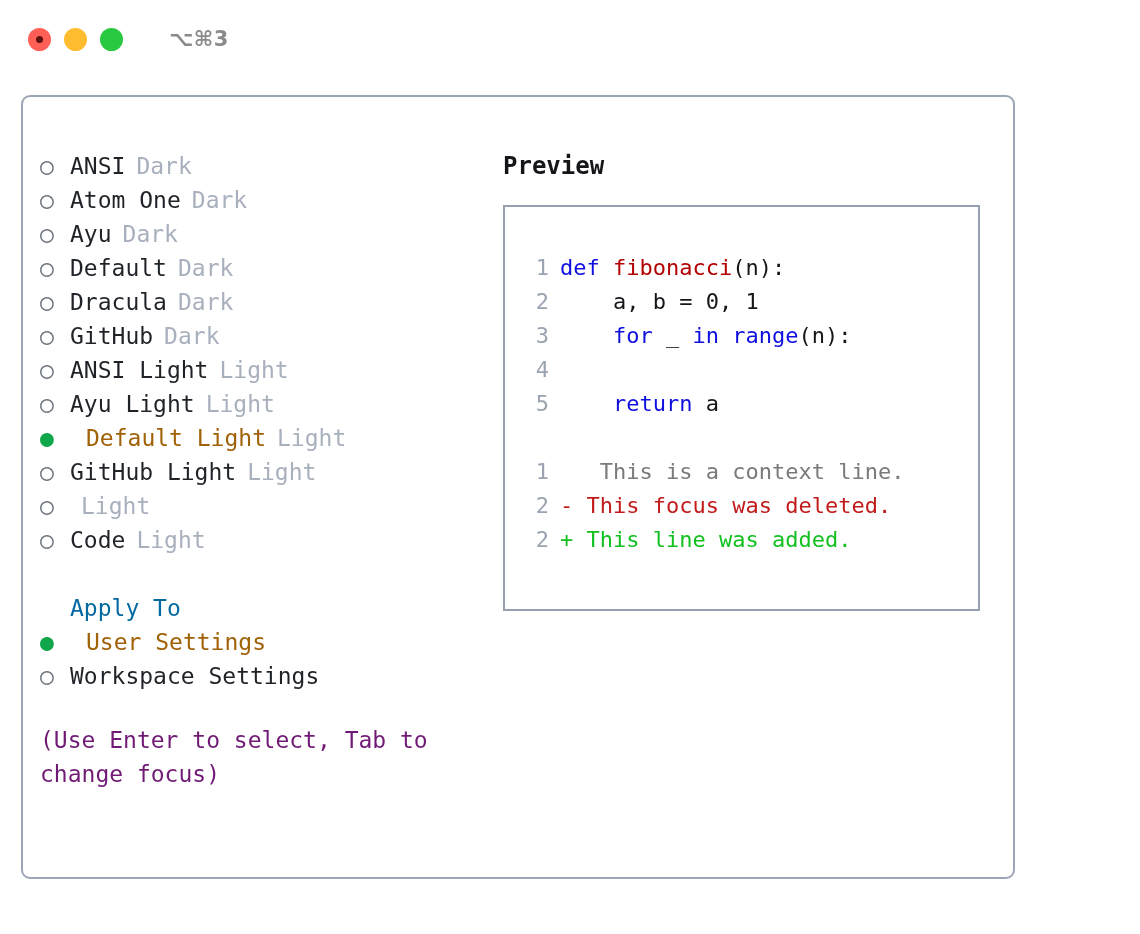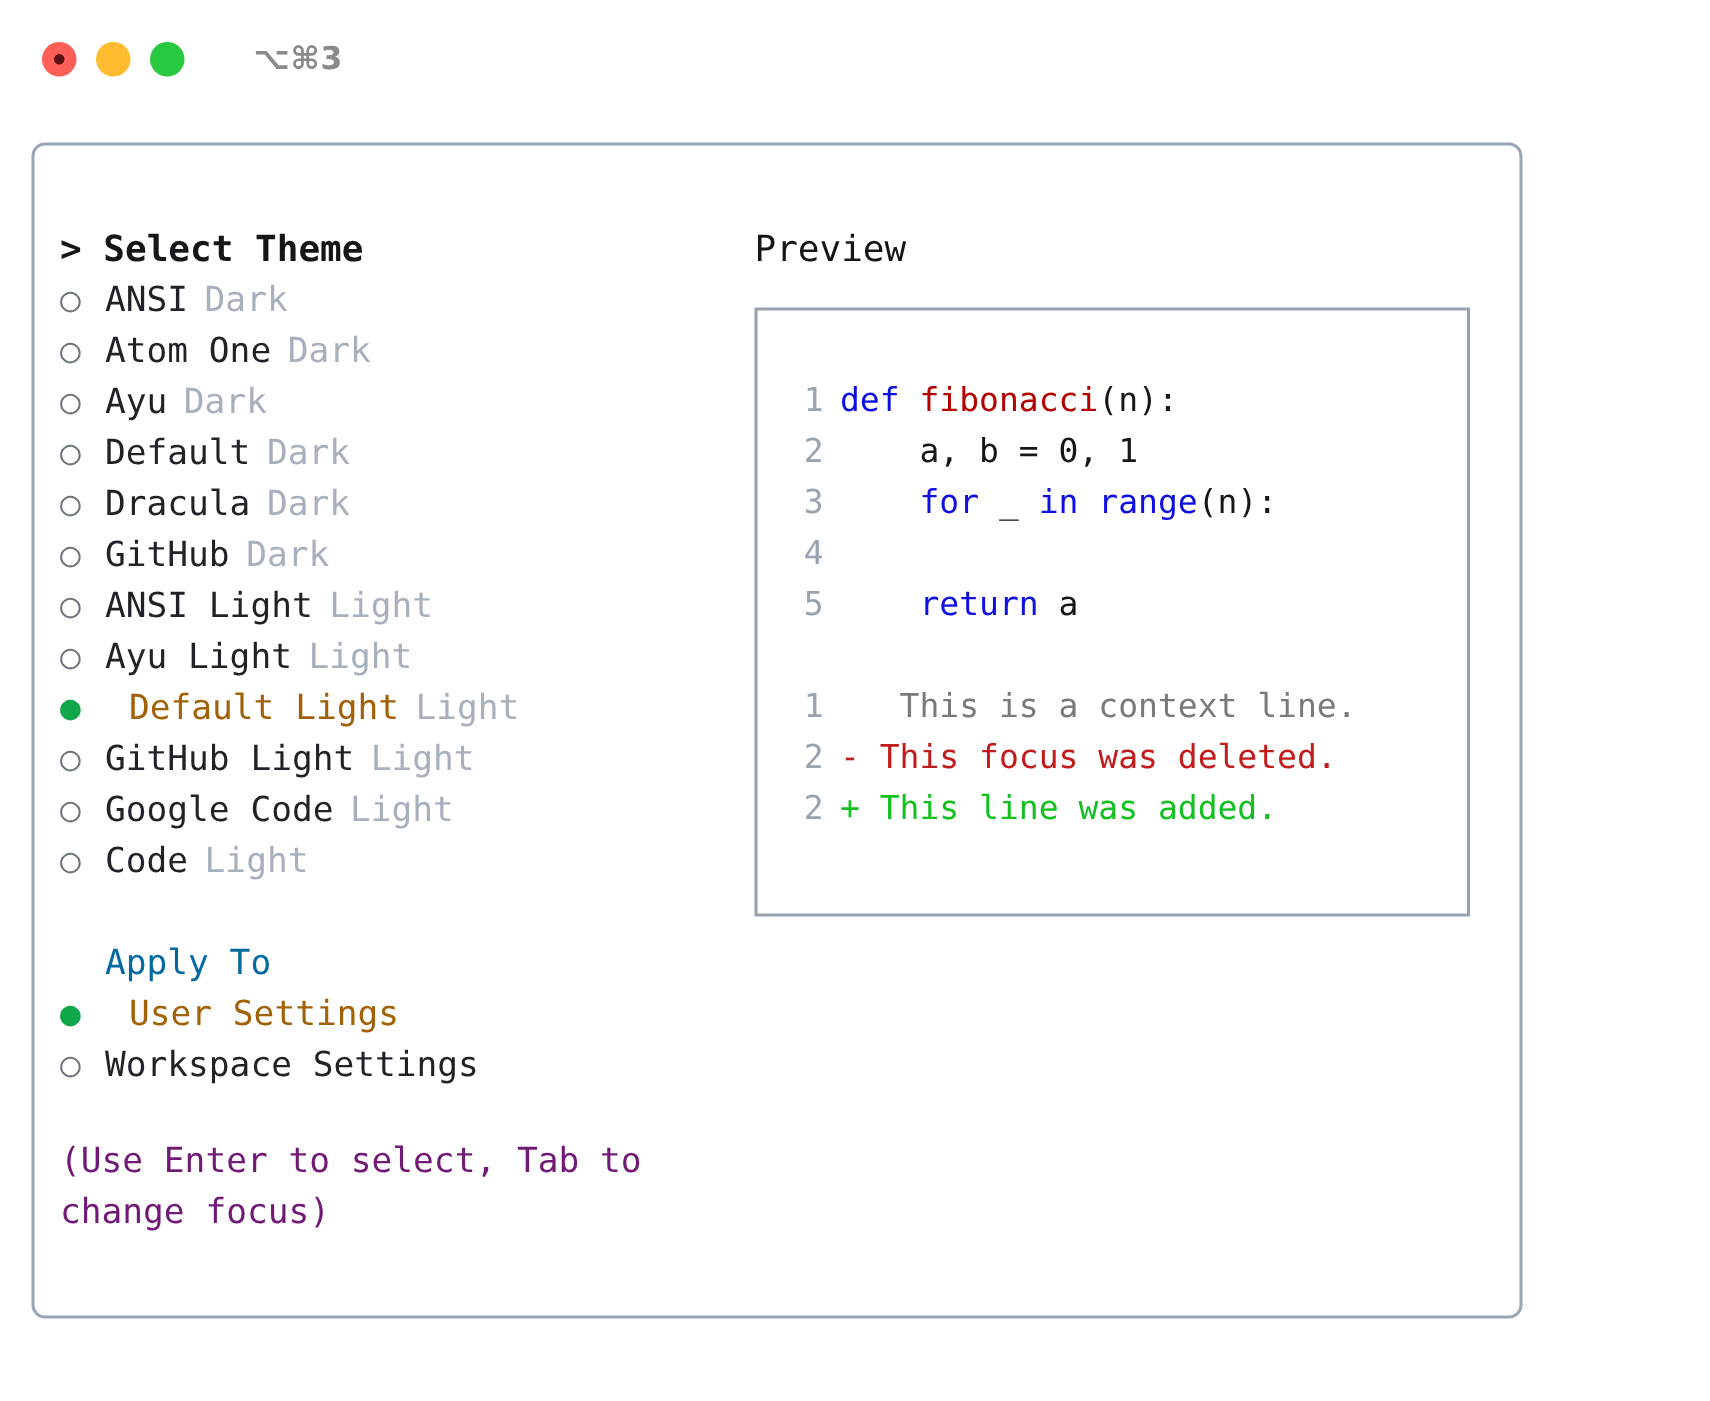--- a/index.html
+++ b/index.html
@@ -127,21 +127,21 @@
     margin-top: 30px;
     font-size: 23px;
     line-height: 34px;
     color: #701a75;
     width: 405px;
   }
 
   
   .preview-title {
     font-size: 24px;
-    font-weight: normal;
+    font-weight: bold;
     color: #141619;
     line-height: 34px;
     white-space: pre;
   }
   .preview-box {
     margin-top: 22px;
     width: 477px;
     height: 406px;
     border: 2px solid #96a0b0;
     box-sizing: border-box;
@@ -183,33 +183,32 @@
       <span class="dot dot-min"></span>
       <span class="dot dot-max"></span>
     </div>
     <div class="shortcut">⌥⌘3</div>
   </div>
 
   <div class="panel">
     <div class="panel-inner">
 
       <div class="left-col">
-        <div class="section-title">&gt; Select Theme</div>
         <div id="theme-list">
             <div class="opt"><span class="bullet">○</span><span class="opt-label">ANSI</span><span class="opt-tag">Dark</span></div>
             <div class="opt"><span class="bullet">○</span><span class="opt-label">Atom One</span><span class="opt-tag">Dark</span></div>
             <div class="opt"><span class="bullet">○</span><span class="opt-label">Ayu</span><span class="opt-tag">Dark</span></div>
             <div class="opt"><span class="bullet">○</span><span class="opt-label">Default</span><span class="opt-tag">Dark</span></div>
             <div class="opt"><span class="bullet">○</span><span class="opt-label">Dracula</span><span class="opt-tag">Dark</span></div>
             <div class="opt"><span class="bullet">○</span><span class="opt-label">GitHub</span><span class="opt-tag">Dark</span></div>
             <div class="opt"><span class="bullet">○</span><span class="opt-label">ANSI Light</span><span class="opt-tag">Light</span></div>
             <div class="opt"><span class="bullet">○</span><span class="opt-label">Ayu Light</span><span class="opt-tag">Light</span></div>
             <div class="opt selected"><span class="bullet">●</span><span class="opt-label">Default Light</span><span class="opt-tag">Light</span></div>
             <div class="opt"><span class="bullet">○</span><span class="opt-label">GitHub Light</span><span class="opt-tag">Light</span></div>
-            <div class="opt"><span class="bullet">○</span><span class="opt-label">Google Code</span><span class="opt-tag">Light</span></div>
+            <div class="opt"><span class="bullet">○</span><span class="opt-tag">Light</span></div>
             <div class="opt"><span class="bullet">○</span><span class="opt-label">Code</span><span class="opt-tag">Light</span></div>
           </div>
 
         <div class="spacer-row"></div>
 
         <div class="group-title">Apply To</div>
         <div id="apply-list">
             <div class="opt selected"><span class="bullet">●</span><span class="opt-label">User Settings</span></div>
             <div class="opt"><span class="bullet">○</span><span class="opt-label">Workspace Settings</span></div>
           </div>

